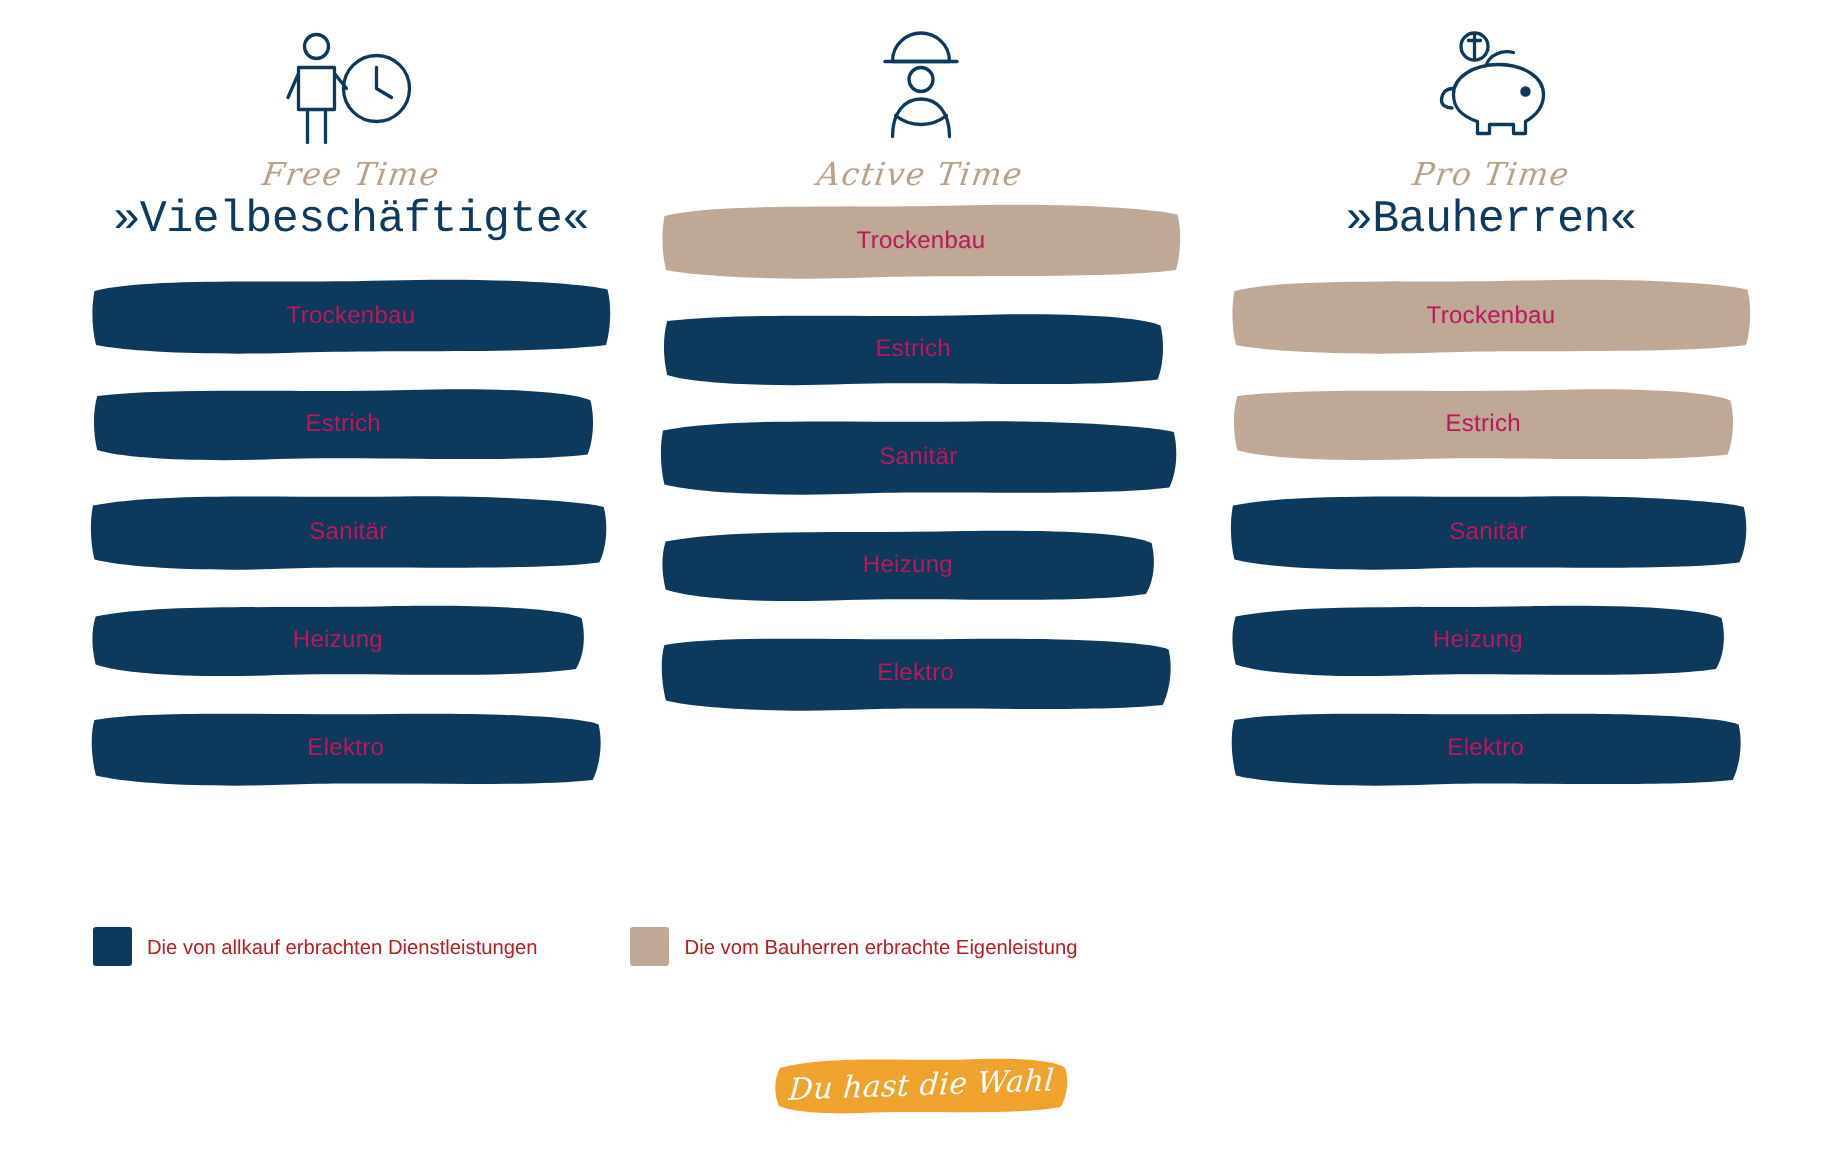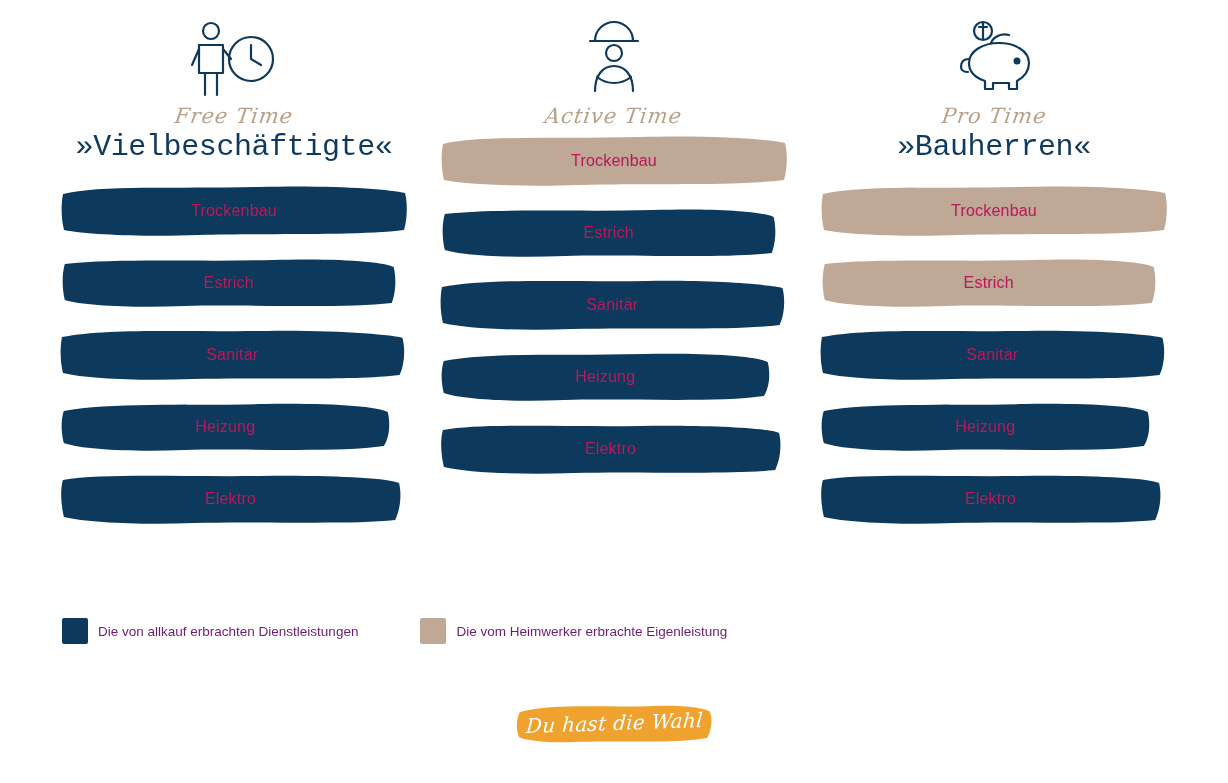--- a/index.html
+++ b/index.html
@@ -108,21 +108,21 @@
     align-items: center;
   }
   .legend-swatch {
     width: 26px;
     height: 26px;
     border-radius: 2px;
     margin-right: 10px;
   }
   .legend-text {
     font-size: 13.5px;
-    color: #701a75;
+    color: #b91c1c;
   }
   .legend-gap { width: 62px; }
 
   .footer-badge {
     position: absolute;
     left: 50%;
     transform: translateX(-50%);
     top: 700px;
     width: 200px;
     height: 46px;
@@ -315,21 +315,21 @@
   </div>
 
   <div class="legend">
     <div class="legend-item">
       <span class="legend-swatch" style="background:#0d3a5c"></span>
       <span class="legend-text">Die von allkauf erbrachten Dienstleistungen</span>
     </div>
     <span class="legend-gap"></span>
     <div class="legend-item">
       <span class="legend-swatch" style="background:#bfa896"></span>
-      <span class="legend-text">Die vom Heimwerker erbrachte Eigenleistung</span>
+      <span class="legend-text">Die vom Bauherren erbrachte Eigenleistung</span>
     </div>
   </div>
 
   <div class="footer-badge">
     <svg class="badge-bg" viewBox="0 0 200 46" preserveAspectRatio="none">
       <path d="M6,12 C40,3 90,8 140,6 C170,5 192,8 196,12 C199,20 197,32 193,38 C160,44 100,40 60,42 C35,43 12,41 5,37 C2,29 2,19 6,12 Z" fill="#f0a22e"></path>
     </svg>
     <span class="badge-text">Du hast die Wahl</span>
   </div>
 

